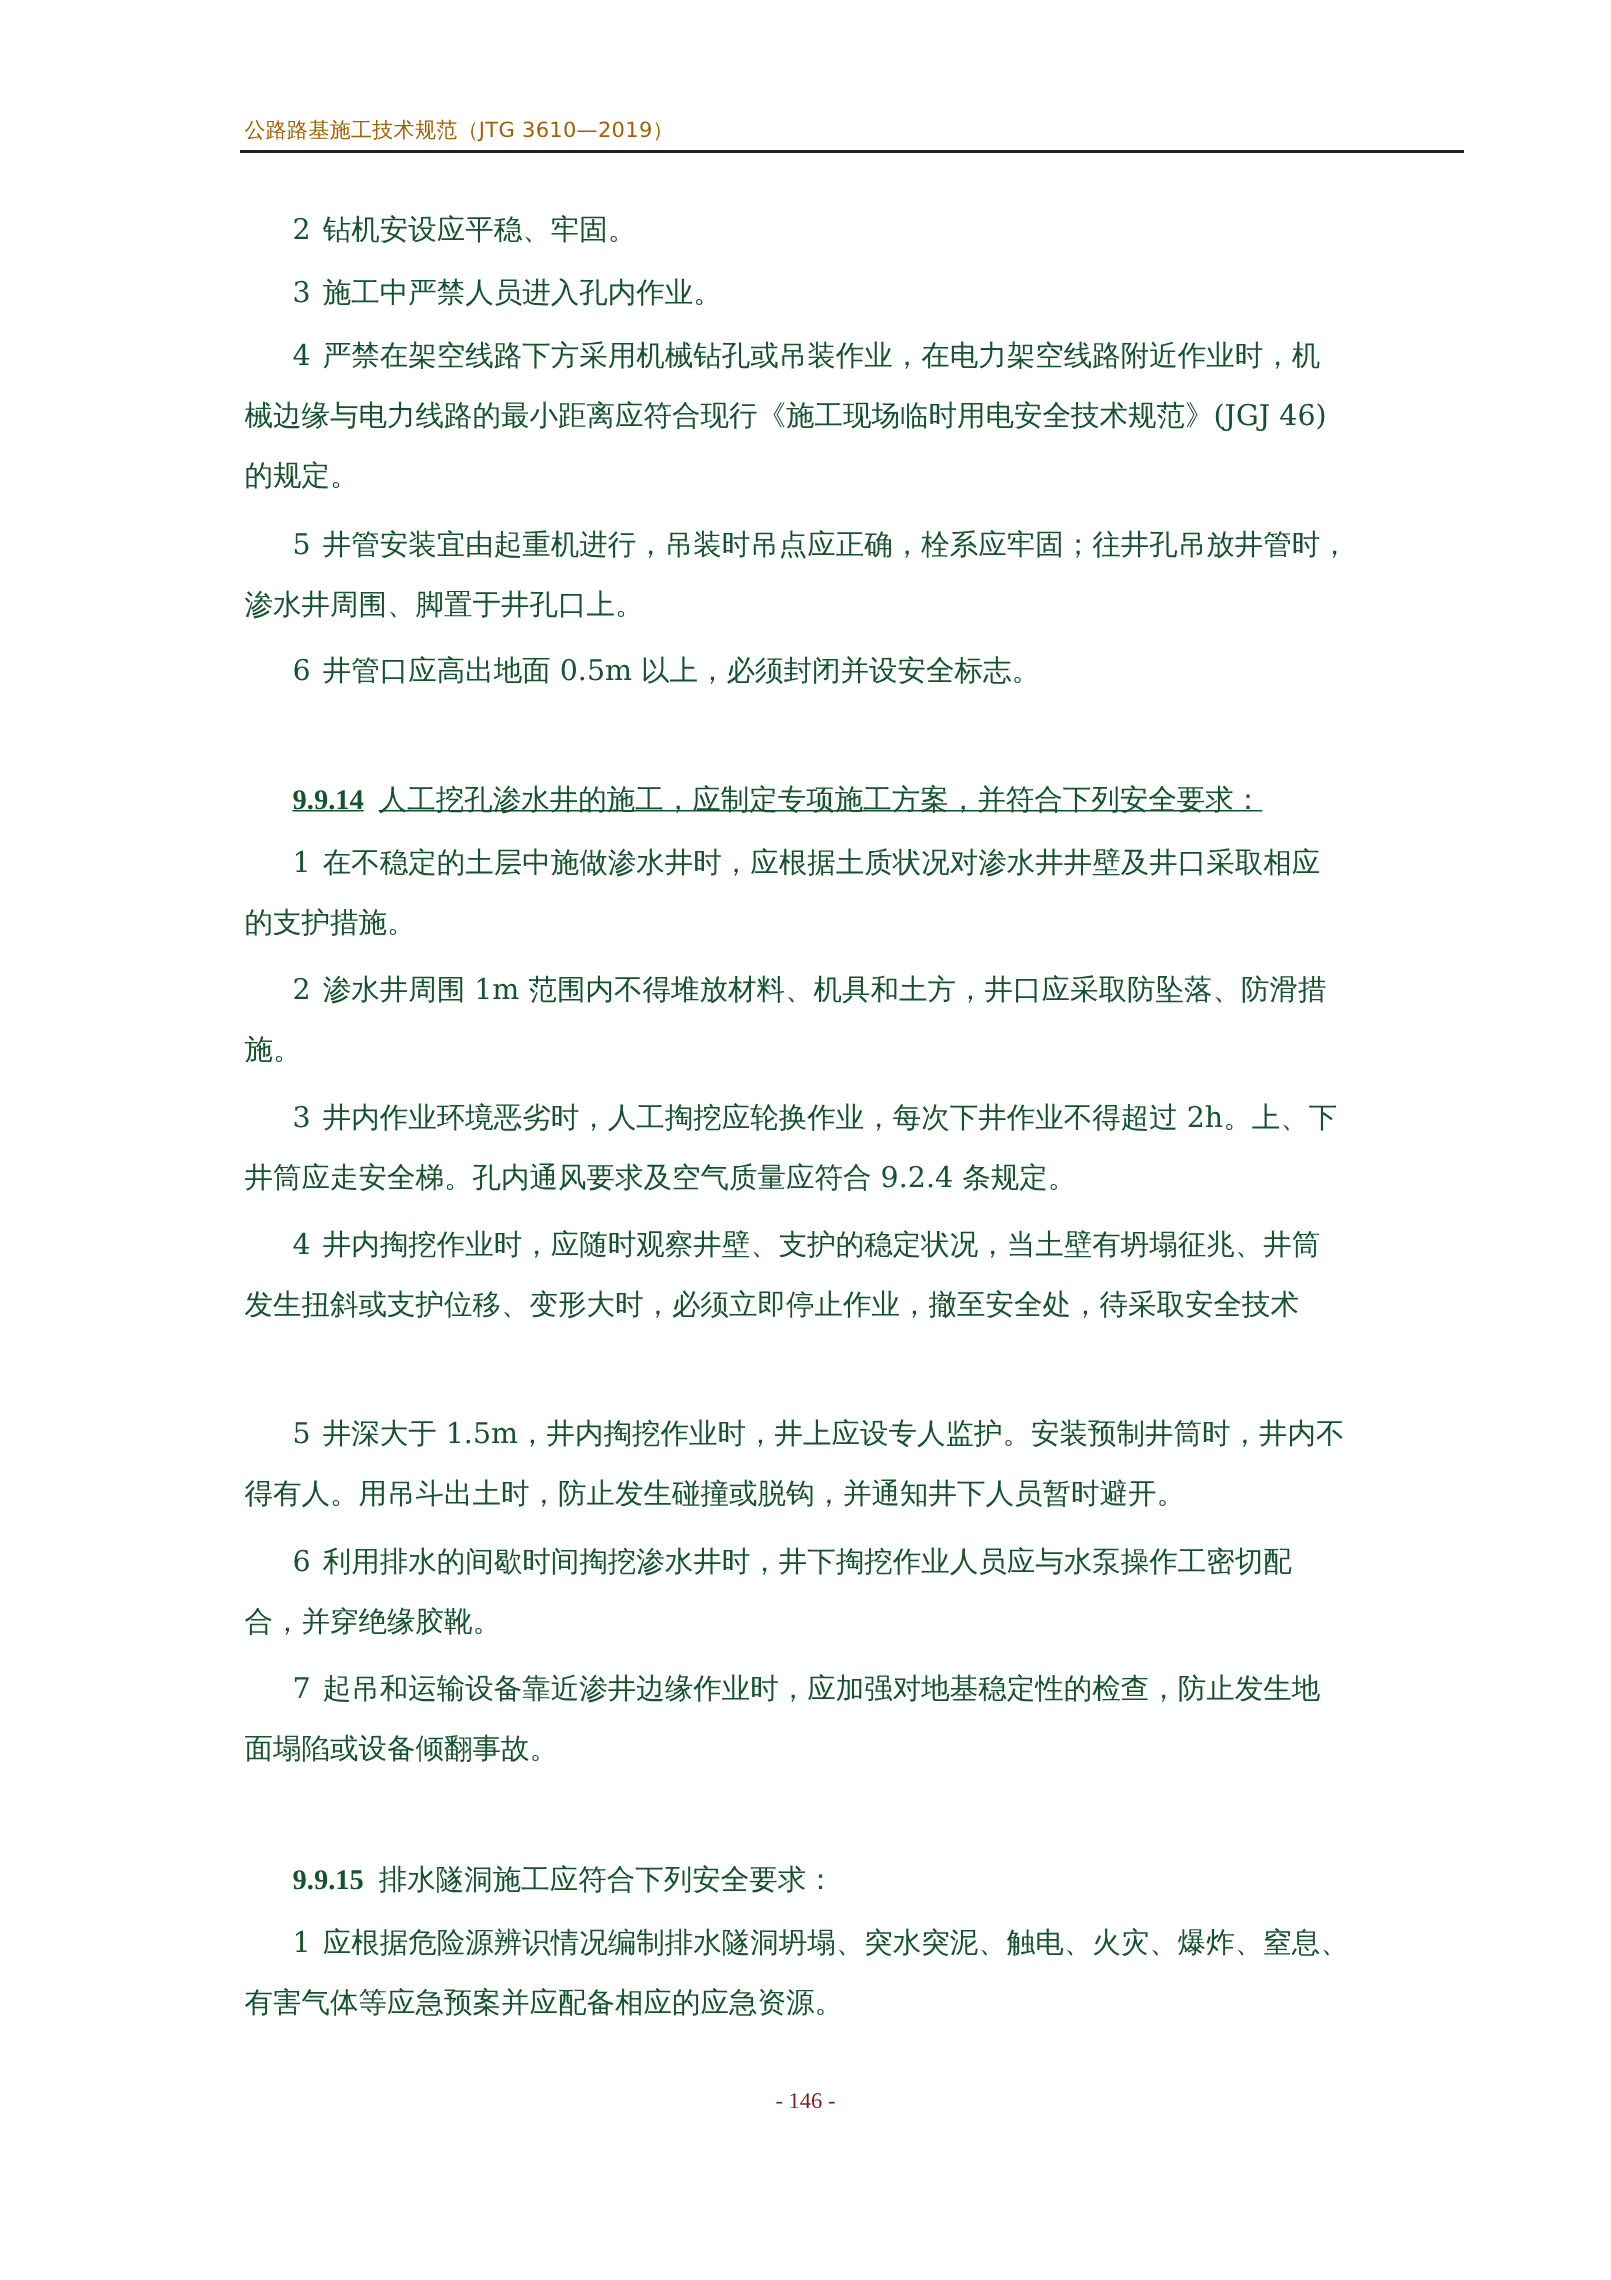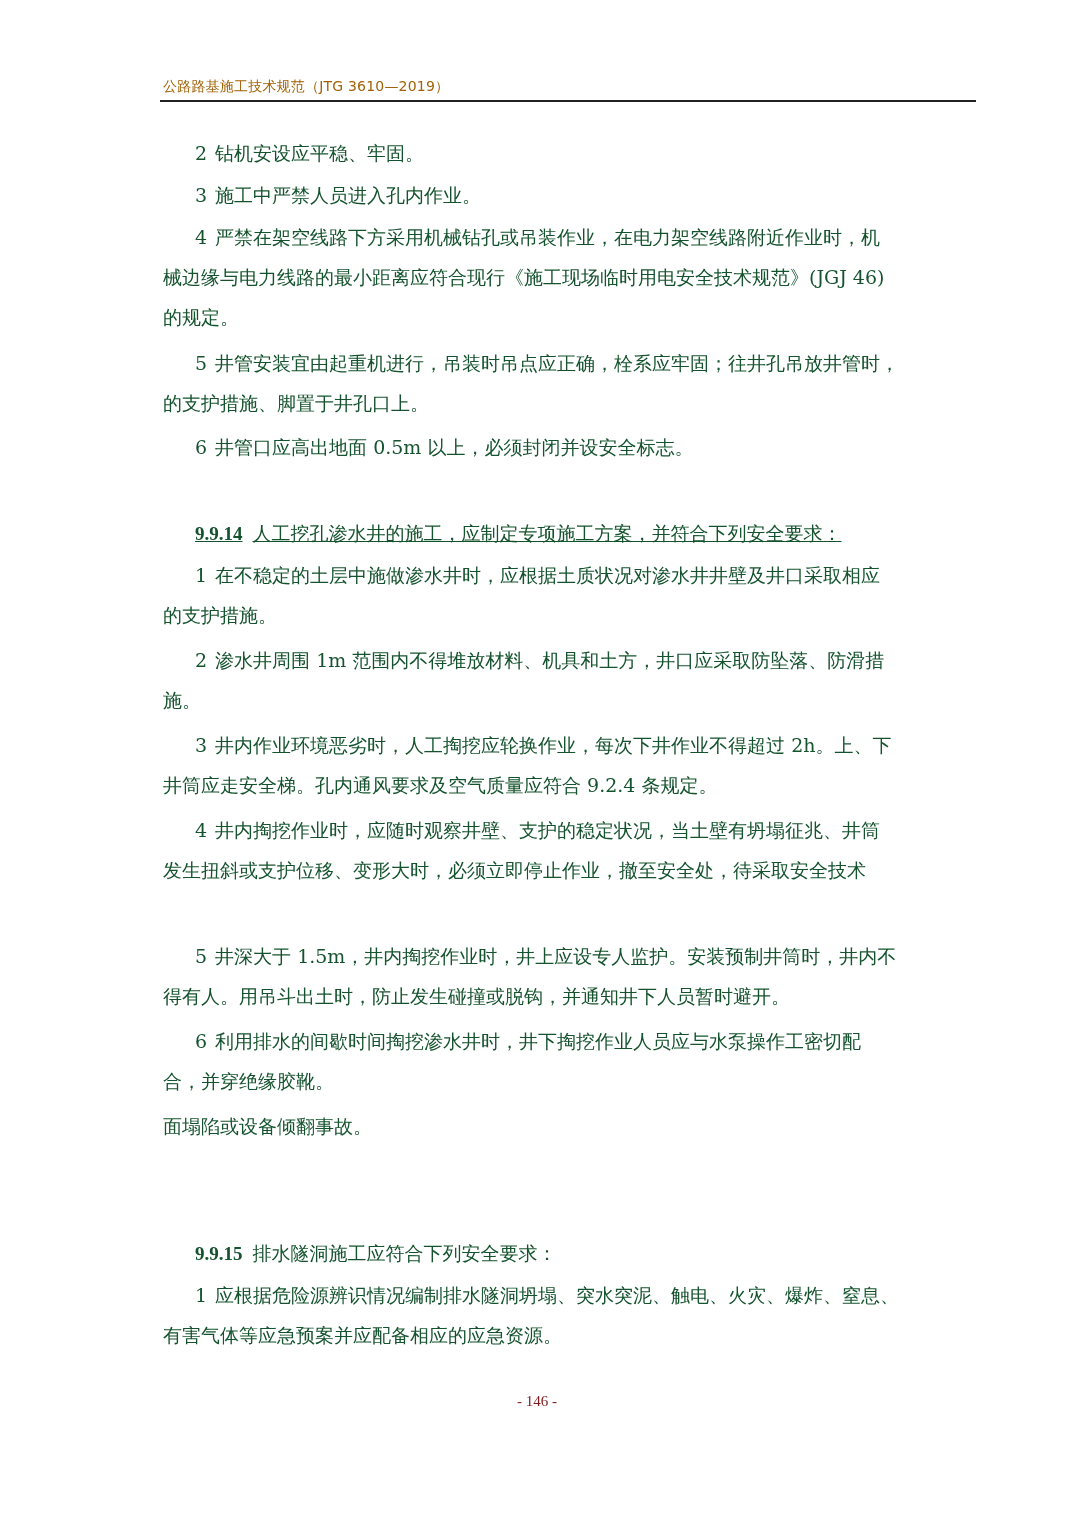--- a/index.html
+++ b/index.html
@@ -40,21 +40,21 @@
     <div class="body-text" style="top: 175px;">
       <span class="line indent"><span class="num">3</span><span>施工中严禁人员进入孔内作业。</span></span>
     </div>
     <div class="body-text" style="top: 217px;">
       <span class="line indent"><span class="num">4</span><span>严禁在架空线路下方采用机械钻孔或吊装作业，在电力架空线路附近作业时，机</span></span>
       <span class="line"><span>械边缘与电力线路的最小距离应符合现行《施工现场临时用电安全技术规范》(JGJ 46)</span></span>
       <span class="line"><span>的规定。</span></span>
     </div>
     <div class="body-text" style="top: 343px;">
       <span class="line indent"><span class="num">5</span><span>井管安装宜由起重机进行，吊装时吊点应正确，栓系应牢固；往井孔吊放井管时，</span></span>
-      <span class="line"><span>的支护措施、脚置于井孔口上。</span></span>
+      <span class="line"><span>渗水井周围、脚置于井孔口上。</span></span>
     </div>
     <div class="body-text" style="top: 427px;">
       <span class="line indent"><span class="num">6</span><span>井管口应高出地面 0.5m 以上，必须封闭并设安全标志。</span></span>
     </div>
     <div class="body-text" style="top: 513px; text-decoration: underline;">
       <span class="line indent"><span class="clause-no">9.9.14</span><span>人工挖孔渗水井的施工，应制定专项施工方案，并符合下列安全要求：</span></span>
     </div>
     <div class="body-text" style="top: 555px;">
       <span class="line indent"><span class="num">1</span><span>在不稳定的土层中施做渗水井时，应根据土质状况对渗水井井壁及井口采取相应</span></span>
       <span class="line"><span>的支护措施。</span></span>
@@ -73,20 +73,21 @@
     </div>
     <div class="body-text" style="top: 936px;">
       <span class="line indent"><span class="num">5</span><span>井深大于 1.5m，井内掏挖作业时，井上应设专人监护。安装预制井筒时，井内不</span></span>
       <span class="line"><span>得有人。用吊斗出土时，防止发生碰撞或脱钩，并通知井下人员暂时避开。</span></span>
     </div>
     <div class="body-text" style="top: 1021px;">
       <span class="line indent"><span class="num">6</span><span>利用排水的间歇时间掏挖渗水井时，井下掏挖作业人员应与水泵操作工密切配</span></span>
       <span class="line"><span>合，并穿绝缘胶靴。</span></span>
     </div>
     <div class="body-text" style="top: 1106px;">
+      <span class="line indent"><span class="num">7</span><span>起吊和运输设备靠近渗井边缘作业时，应加强对地基稳定性的检查，防止发生地</span></span>
       <span class="line"><span>面塌陷或设备倾翻事故。</span></span>
     </div>
     <div class="body-text" style="top: 1233px;">
       <span class="line indent"><span class="clause-no">9.9.15</span><span>排水隧洞施工应符合下列安全要求：</span></span>
     </div>
     <div class="body-text" style="top: 1275px;">
       <span class="line indent"><span class="num">1</span><span>应根据危险源辨识情况编制排水隧洞坍塌、突水突泥、触电、火灾、爆炸、窒息、</span></span>
       <span class="line"><span>有害气体等应急预案并应配备相应的应急资源。</span></span>
     </div>
   </div>

